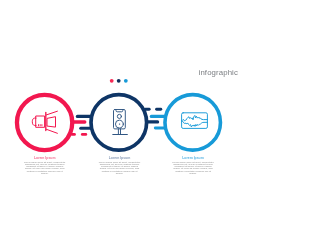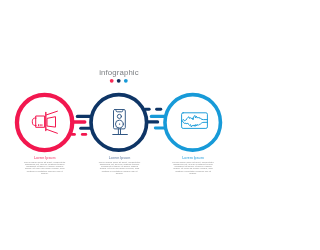--- a/index.html
+++ b/index.html
@@ -1,19 +1,19 @@
 <!DOCTYPE html>
 <html><head>
 <meta charset="utf-8">
 <style>
   html,body{margin:0;padding:0;background:#ffffff;}
   body{width:238px;height:250px;overflow:hidden;font-family:"Liberation Sans",sans-serif;}
   .stage{position:relative;width:238px;height:250px;background:#fff;}
   svg.main{display:block;position:absolute;left:0;top:0;}
-  .ttl{position:absolute;left:0;top:68.2px;width:238px;text-align:center;font-size:7.8px;letter-spacing:0.12px;color:#7b7e82;font-family:"Liberation Sans",sans-serif;}
+  .ttl{position:absolute;left:0;top:68.2px;width:238px;text-align:right;font-size:7.8px;letter-spacing:0.12px;color:#7b7e82;font-family:"Liberation Sans",sans-serif;}
   .lbl{position:absolute;width:90px;text-align:center;font-size:3.45px;letter-spacing:-0.01px;top:156.2px;font-weight:600;font-family:"Liberation Sans",sans-serif;}
   .body{position:absolute;width:42px;text-align:center;font-size:2.35px;line-height:2.1px;color:#8b8b8b;top:161.2px;font-family:"Liberation Sans",sans-serif;}
 </style>
 </head>
 <body>
 
 <div class="stage">
 
 <svg class="main" width="238" height="250" viewBox="0 0 238 250" xmlns="http://www.w3.org/2000/svg">
 

